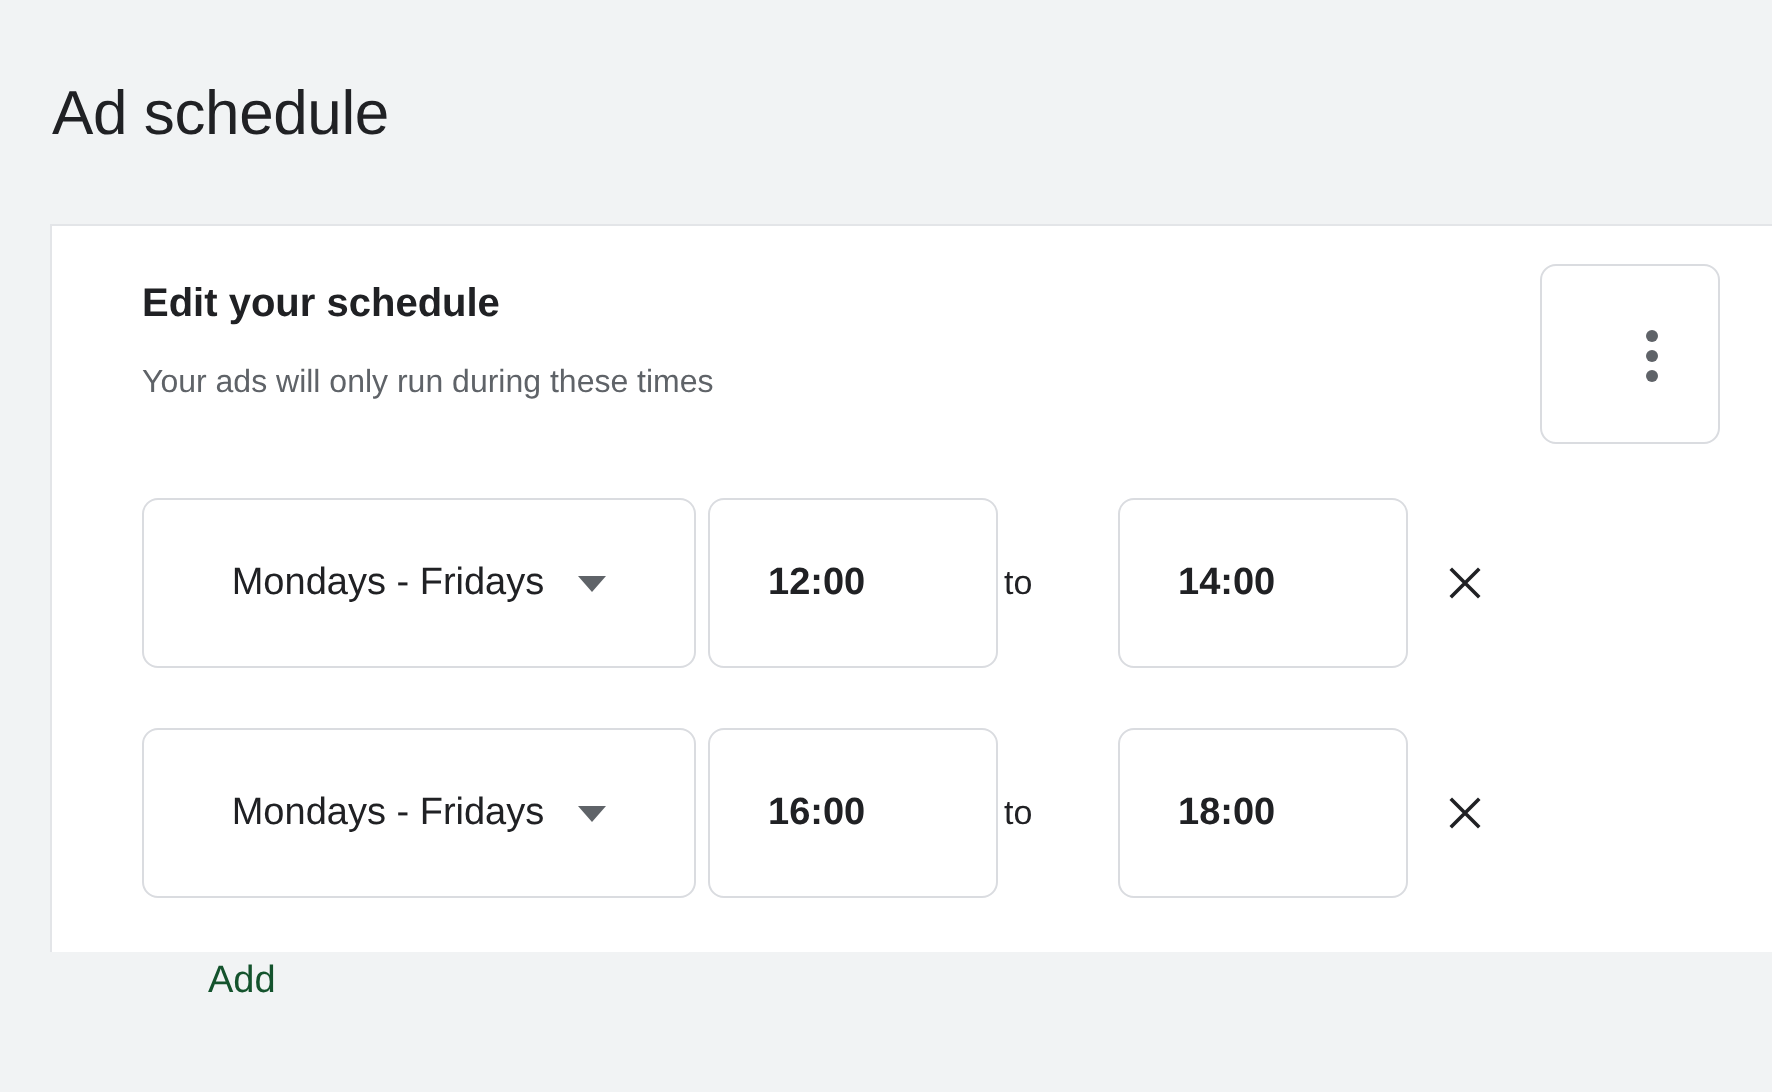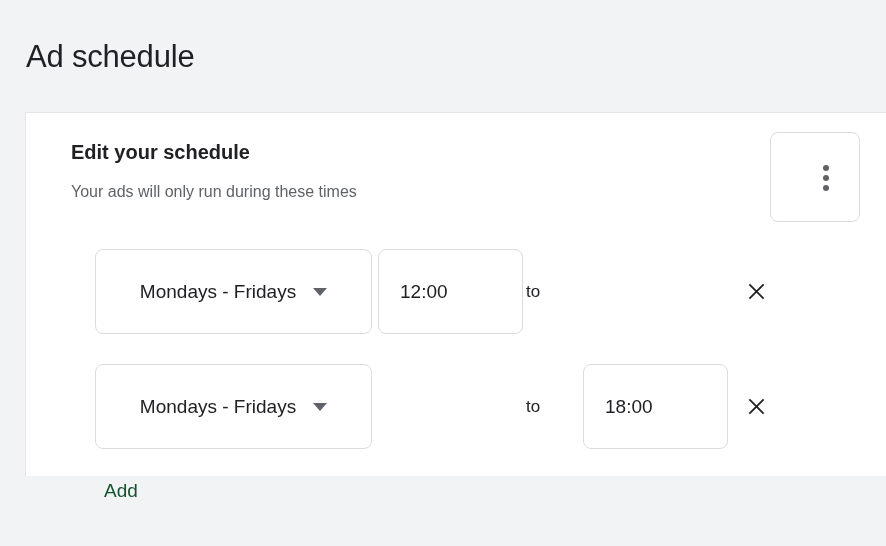--- a/index.html
+++ b/index.html
@@ -110,21 +110,20 @@
   .rows {
     position: absolute;
     left: 0;
     top: 136px;
     width: 861px;
   }
   .schedule-row {
     position: relative;
     height: 85px;
     margin-bottom: 30px;
-    margin-left: 24px;
   }
 
   .field {
     position: absolute;
     top: 0;
     height: 85px;
     border: 1px solid #dadce0;
     border-radius: 8px;
     background: #ffffff;
     box-sizing: border-box;
@@ -148,21 +147,22 @@
     height: 0;
     border-left: 7px solid transparent;
     border-right: 7px solid transparent;
     border-top: 8px solid #5f6368;
     margin-left: 17px;
     flex: none;
   }
 
   .time-field {
     width: 145px;
-    padding-left: 21px;
+    padding-left: 29px;
+    font-weight: bold;
   }
   .time-field.start { left: 328px; }
   .time-field.end   { left: 533px; }
   .time-value {
     font-size: 19px;
     color: #202124;
     white-space: nowrap;
   }
 
   .to-label {
@@ -233,32 +233,38 @@
 
     <div class="schedule-row">
       <div class="field day-select">
         <span class="day-label">Mondays - Fridays</span>
         <span class="caret"></span>
       </div>
       <div class="field time-field start">
         <span class="time-value">12:00</span>
       </div>
       <div class="to-label">to</div>
+      <div class="field time-field end">
+        <span class="time-value">14:00</span>
+      </div>
       <button class="remove-button">
         <svg class="x-icon" viewBox="0 0 20 20">
           <path d="M2.5 2.5 L17.5 17.5 M17.5 2.5 L2.5 17.5" stroke="#202124" stroke-width="1.9" fill="none"></path>
         </svg>
       </button>
     </div>
 
     <div class="schedule-row">
       <div class="field day-select">
         <span class="day-label">Mondays - Fridays</span>
         <span class="caret"></span>
       </div>
+      <div class="field time-field start">
+        <span class="time-value">16:00</span>
+      </div>
       <div class="to-label">to</div>
       <div class="field time-field end">
         <span class="time-value">18:00</span>
       </div>
       <button class="remove-button">
         <svg class="x-icon" viewBox="0 0 20 20">
           <path d="M2.5 2.5 L17.5 17.5 M17.5 2.5 L2.5 17.5" stroke="#202124" stroke-width="1.9" fill="none"></path>
         </svg>
       </button>
     </div>

